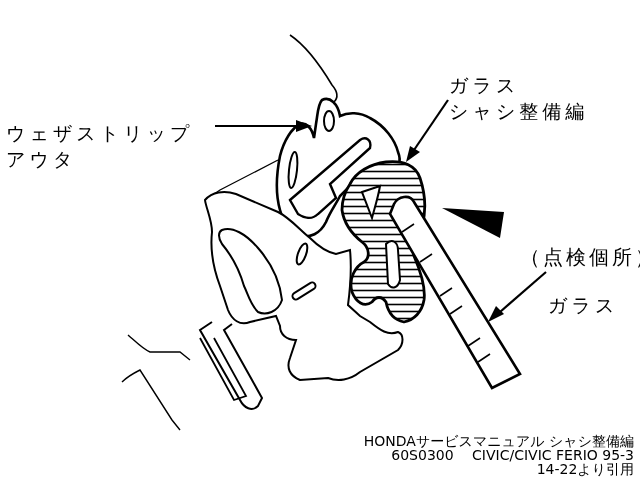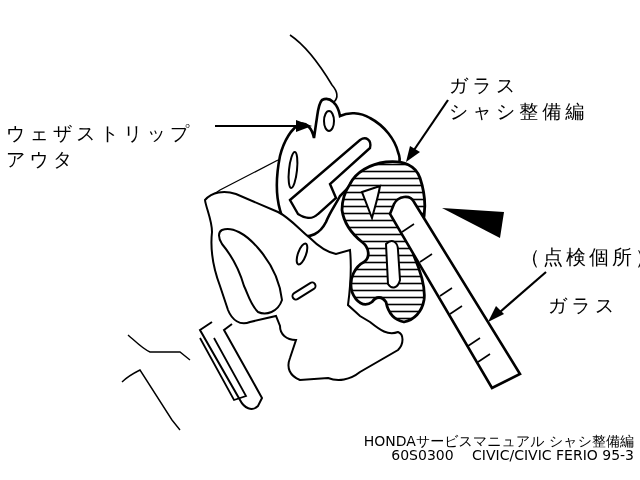--- a/index.html
+++ b/index.html
@@ -139,13 +139,14 @@
   <div>シャシ整備編</div>
 </div>
 
 <div class="label" id="label-inspect">（点検個所）</div>
 
 <div class="label" id="label-glass">ガラス</div>
 
 <div class="source">
   <span class="row">HONDAサービスマニュアル シャシ整備編</span>
   <span class="row">60S0300　 CIVIC/CIVIC FERIO 95-3</span>
+  <span class="row">14-22より引用</span>
 </div>
 
 </body></html>

